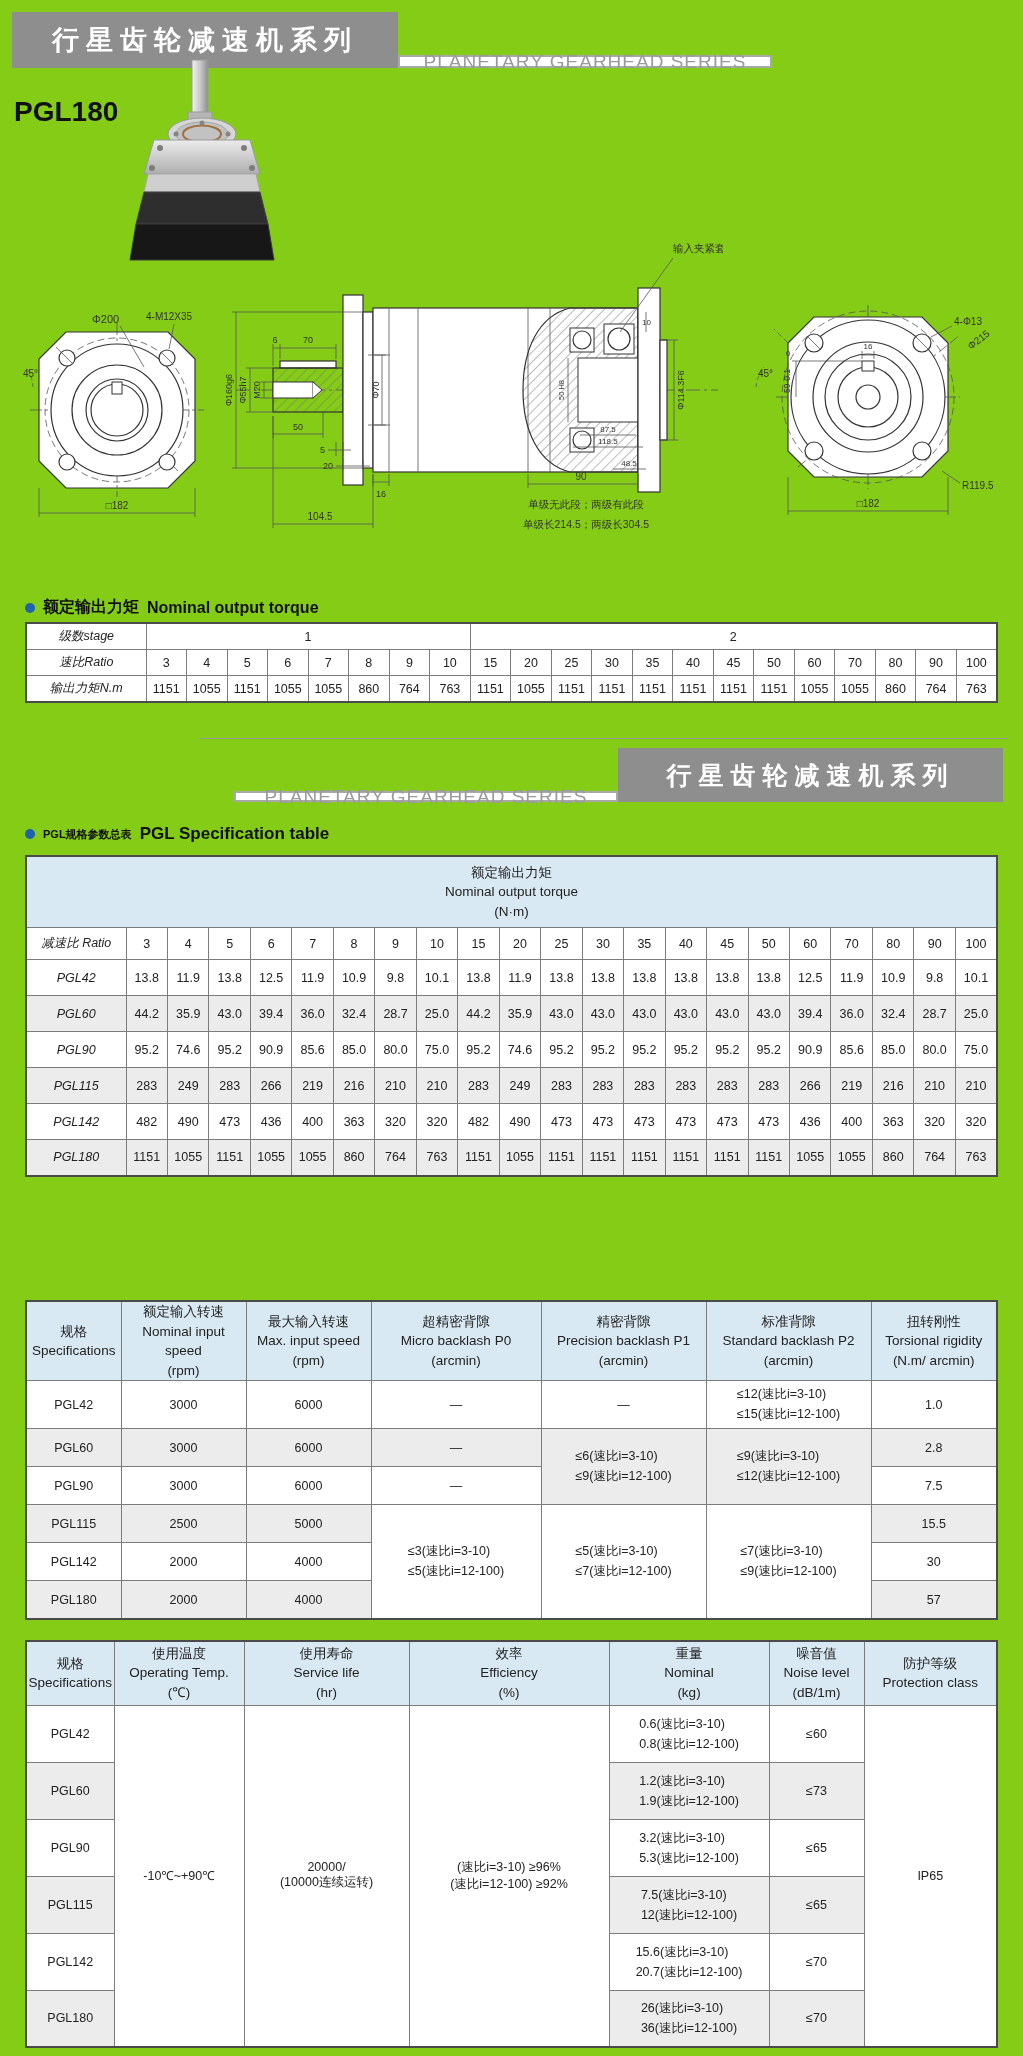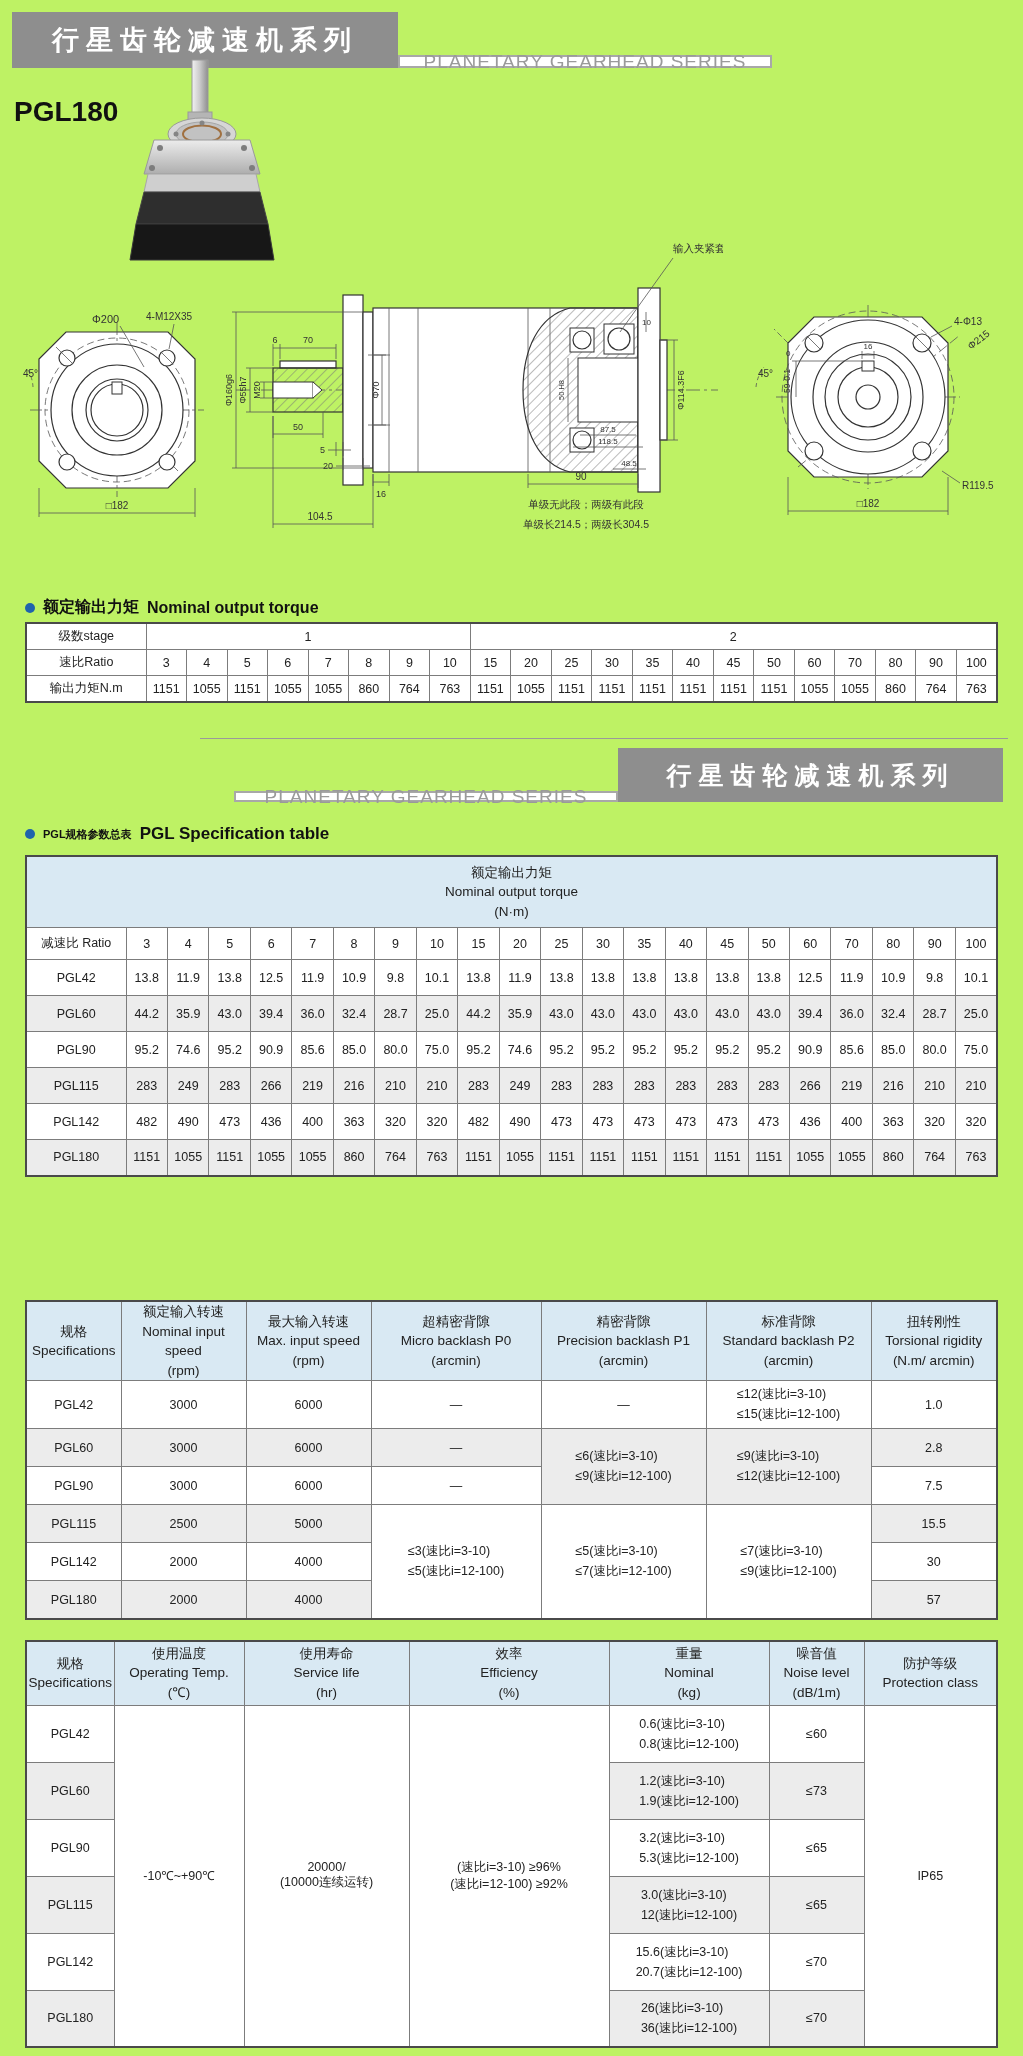--- a/index.html
+++ b/index.html
@@ -1,16 +1,16 @@
 <!DOCTYPE html>
 <html><head>
 <meta charset="utf-8">
 <style>
   html,body { margin:0; padding:0; background:#fff; }
-  .page { position:relative; width:1023px; height:2056px; background:#bef264;
+  .page { position:relative; width:1023px; height:2056px; background:#84cc16;
           font-family:"Liberation Sans", sans-serif; color:#222; overflow:hidden; }
 
   
   .banner-top { position:absolute; left:12px; top:12px; height:56px; display:flex; }
   .banner-gray { width:386px; background:#8e8e8e; color:#fff; display:flex; align-items:center;
                  justify-content:center; font-size:27px; font-weight:bold; letter-spacing:7px; }
   .banner-white { width:370px; background:#fff; border:2px solid #a8a8a8; color:#9a9a9a;
                   display:flex; align-items:center; justify-content:center; font-size:19px; letter-spacing:1px;margin-top:43px; }
   .banner-mid { position:absolute; left:234px; top:748px; height:54px; display:flex; }
   .banner-mid .banner-white { width:380px; }
@@ -28,21 +28,21 @@
 
   
   table.tbl { border-collapse:collapse; table-layout:fixed; width:973px; background:#fff;
               border:2px solid #4a4a4a; }
   table.tbl td, table.tbl th { border:1px solid #7c7c7c; text-align:center; vertical-align:middle;
               font-weight:normal; font-size:12.5px; color:#222; padding:0 1px; overflow:hidden; }
   .blue { background:#d9e9f3; }
   .alt td { background:#ececec; }
   .cw { background:#fff !important; }
   .cg { background:#ececec !important; }
-  .lbl { font-size:12.5px; }
+  .lbl { font-size:12.5px;font-style:italic; }
   .hdr3 div { line-height:1.45; font-size:13.5px; }
   .note div { line-height:1.5; font-size:13px; }
   .bk { font-size:11.5px; line-height:1.55; }
   .bk .in, .wt .in { display:inline-block; text-align:left; }
   .wt { font-size:11.5px; line-height:1.6; }
   .dash { font-size:13px; color:#444; }
   #tbl-torque { position:absolute; left:25px; top:622px; }
   #tbl-torque td { height:25px; }
   #tbl-spec { position:absolute; left:25px; top:855px; }
   #tbl-input { position:absolute; left:25px; top:1300px; }
@@ -746,21 +746,21 @@
       <td class="wt"><span class="in"><div>1.2(速比i=3-10)</div><div>1.9(速比i=12-100)</div></span></td>
       <td>≤73</td>
     </tr>
     <tr style="height:57px">
       <td>PGL90</td>
       <td class="wt"><span class="in"><div>3.2(速比i=3-10)</div><div>5.3(速比i=12-100)</div></span></td>
       <td>≤65</td>
     </tr>
     <tr style="height:57px" class="alt">
       <td>PGL115</td>
-      <td class="wt"><span class="in"><div>3.0(速比i=3-10)</div><div>12(速比i=12-100)</div></span></td>
+      <td class="wt"><span class="in"><div>7.5(速比i=3-10)</div><div>12(速比i=12-100)</div></span></td>
       <td>≤65</td>
     </tr>
     <tr style="height:57px">
       <td>PGL142</td>
       <td class="wt"><span class="in"><div>15.6(速比i=3-10)</div><div>20.7(速比i=12-100)</div></span></td>
       <td>≤70</td>
     </tr>
     <tr style="height:57px" class="alt">
       <td>PGL180</td>
       <td class="wt"><span class="in"><div>26(速比i=3-10)</div><div>36(速比i=12-100)</div></span></td>

